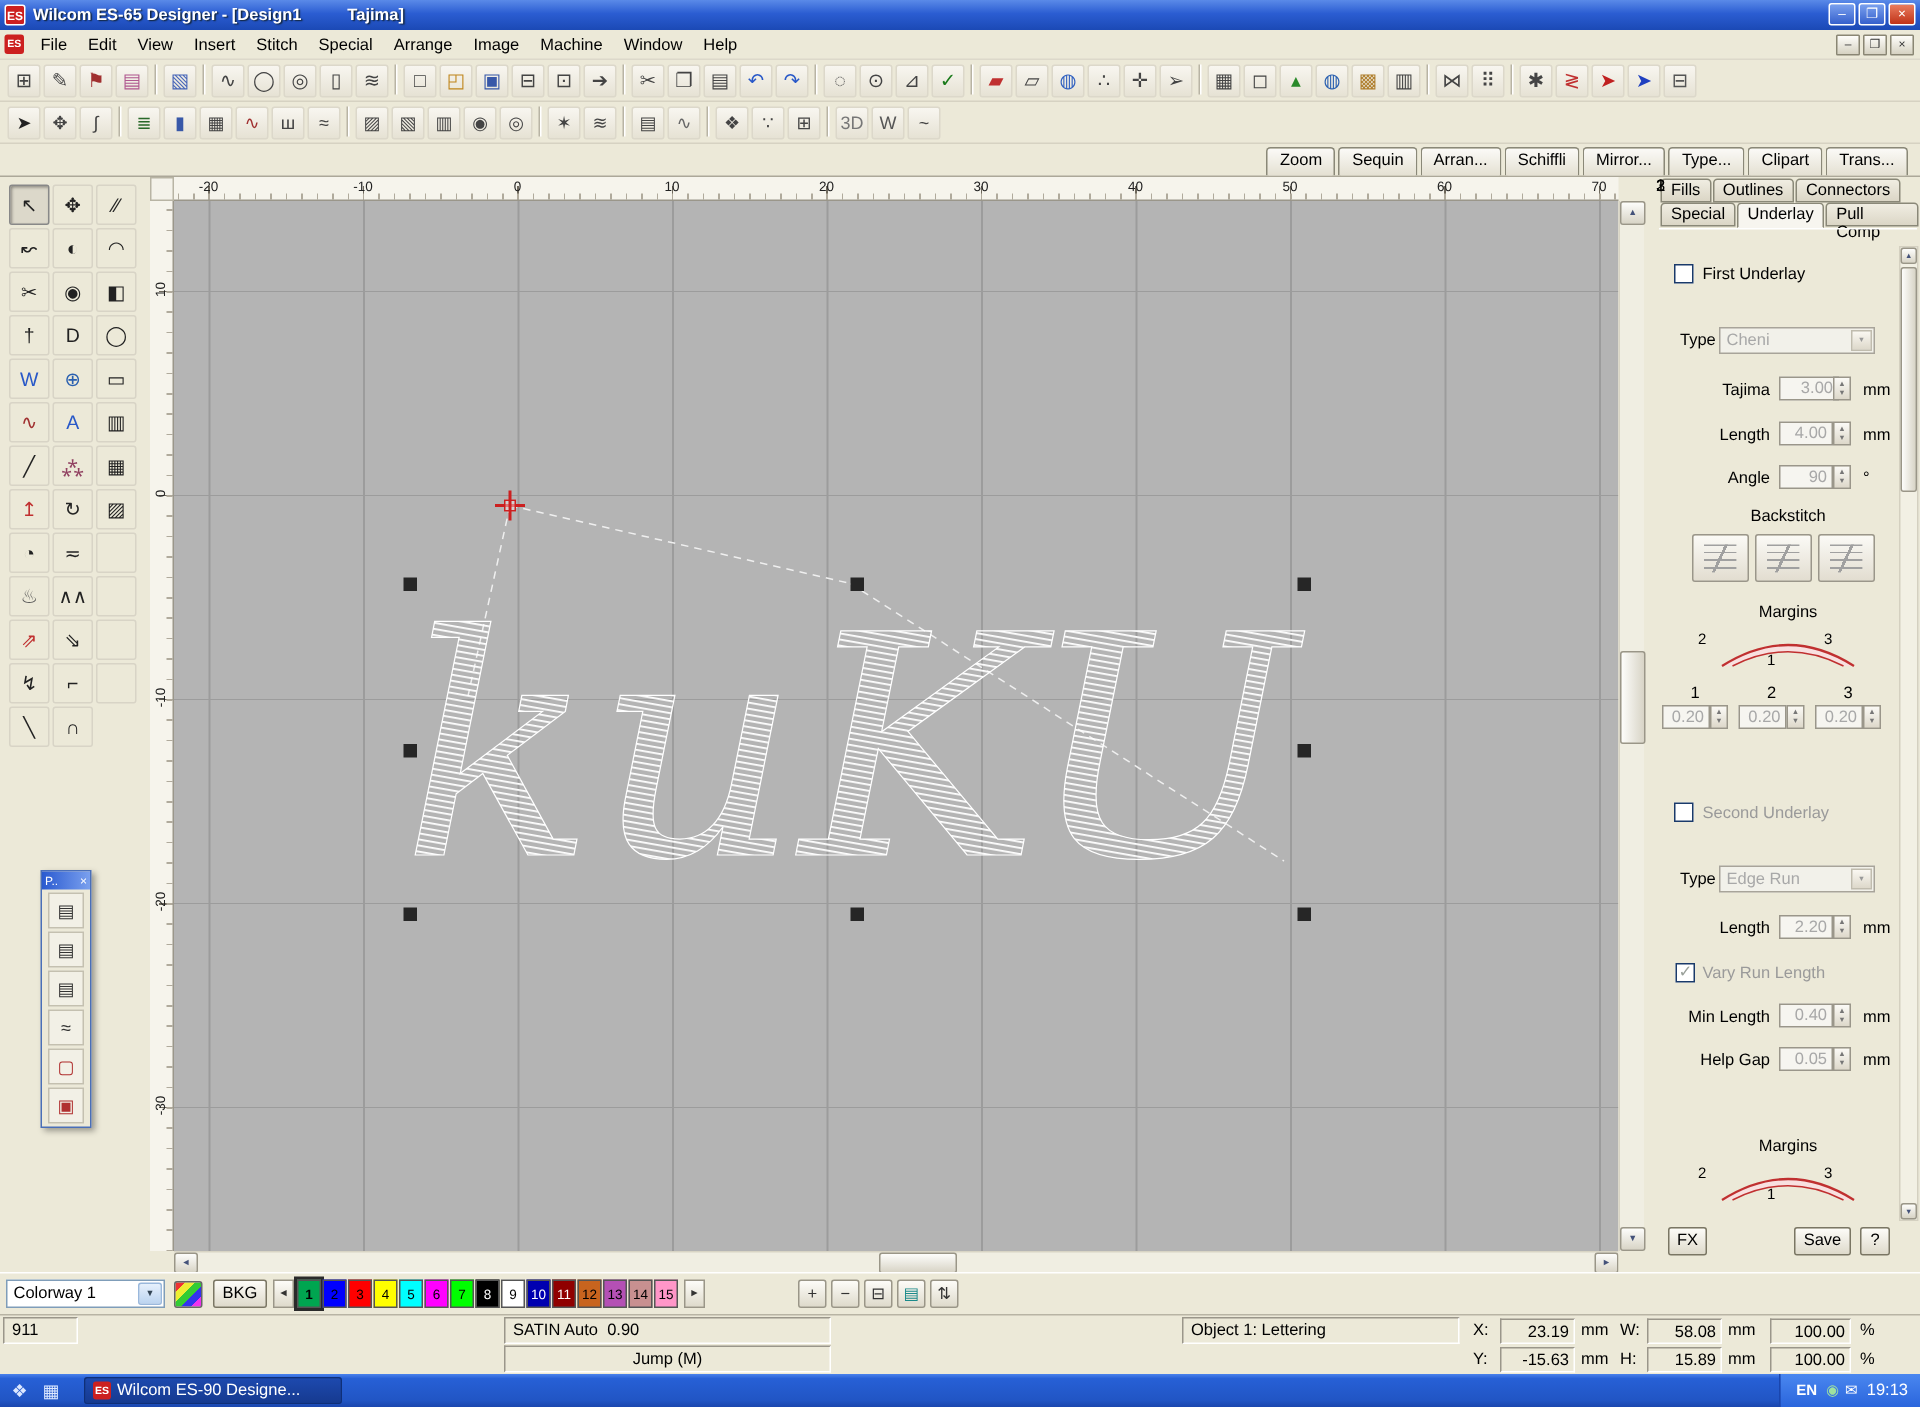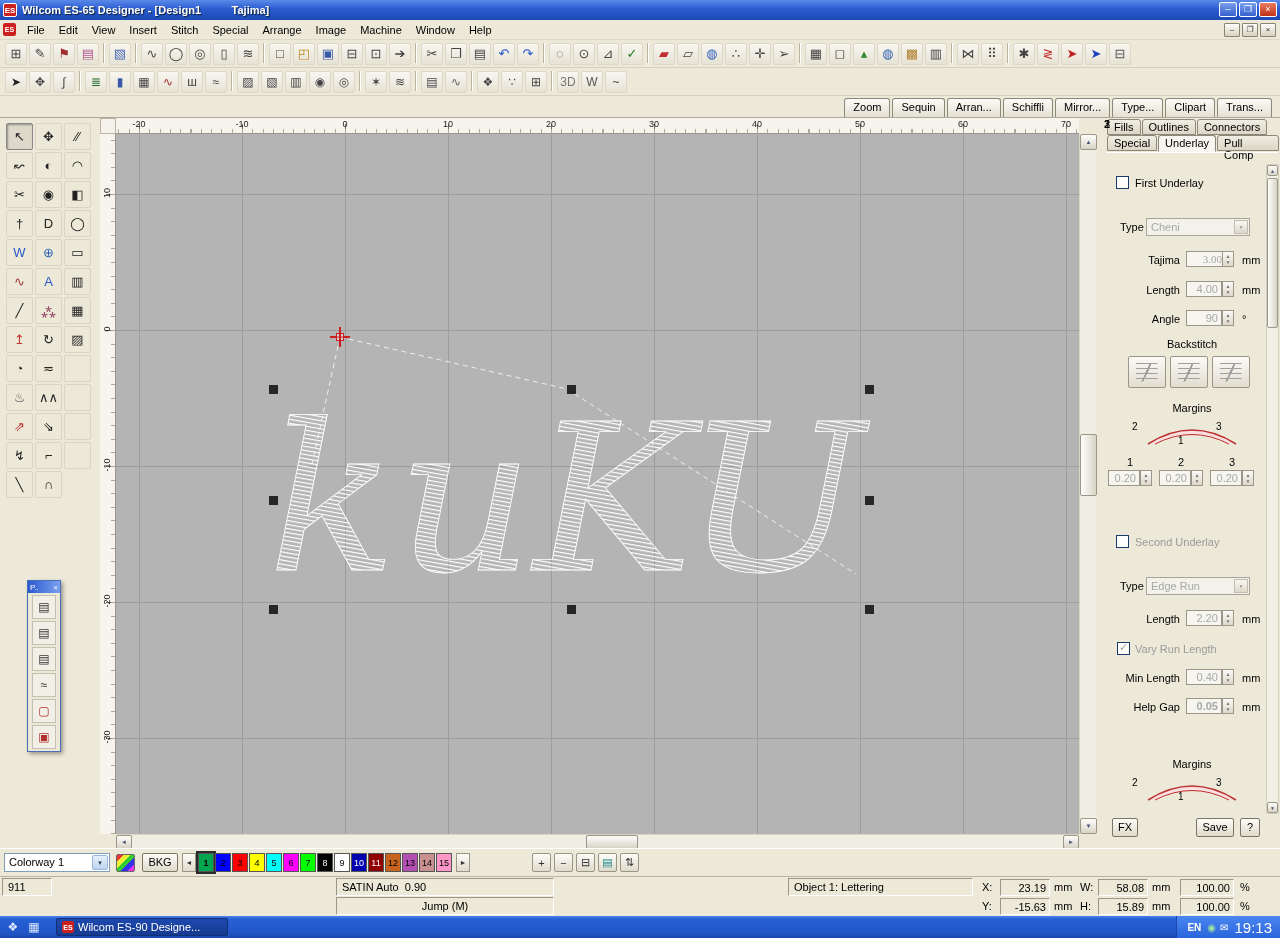--- a/index.html
+++ b/index.html
@@ -191,21 +191,21 @@
   .qlicon { width:18px; height:18px; display:flex; align-items:center; justify-content:center; color:#dce8ff; font-size:12px; }
   .taskbtn { position:absolute; left:56px; top:2px; width:172px; height:18px;
     background:linear-gradient(#1d49ae,#163a90); border:1px solid #0f2f78; border-radius:2px; color:#fff;
     display:flex; align-items:center; gap:4px; padding:0 5px; overflow:hidden; white-space:nowrap; }
   .tb-badge { width:12px; height:12px; background:#cc2020; border-radius:2px; color:#fff; font-size:7px;
     font-weight:bold; display:flex; align-items:center; justify-content:center; flex:0 0 auto; }
   .tray { position:absolute; right:0; top:0; height:22px; background:linear-gradient(180deg,#4a87f0,#2a65dc);
     border-left:1px solid #1a46ae; display:flex; align-items:center; gap:6px; padding:0 8px 0 10px; color:#fff; }
   .lang { font-size:10px; font-weight:bold; color:#fff; }
   .trayicon { font-size:10px; color:#eaf2ff; }
-  .clock { font-size:15px; color:#fff; }
+  .clock { font-size:11px; color:#fff; }
 </style>
 </head>
 <body>
 
 <div class="app">
 
   <div class="titlebar">
     <span class="app-badge">ES</span>
     <span class="title-text">Wilcom ES-65 Designer - [Design1          Tajima]</span>
     <span class="winbtns">
@@ -475,21 +475,21 @@
       <span class="cb" style="left:12px;top:58px;"></span>
       <span class="plabel" style="left:31px;top:59px;">First Underlay</span>
 
       <span class="plabel" style="left:16px;top:103px;">Type</span>
       <span class="pdd" style="left:42px;top:100px;">
         <span>Cheni</span>
         <span class="dda">▼</span>
       </span>
 
       <span class="plabel right" style="left:8px;top:136px;width:68px;">Tajima</span>
-      <span class="pinput" style="left:82px;top:133px;width:40px;font-family:Liberation Serif, serif;">3.00</span>
+      <span class="pinput" style="left:82px;top:133px;width:40px;">3.00</span>
       <span class="spin" style="left:118px;top:133px;"></span>
       <span class="punit" style="left:138px;top:136px;">mm</span>
 
       <span class="plabel right" style="left:8px;top:166px;width:68px;">Length</span>
       <span class="pinput" style="left:82px;top:163px;width:36px;">4.00</span>
       <span class="spin" style="left:118px;top:163px;"></span>
       <span class="punit" style="left:138px;top:166px;">mm</span>
 
       <span class="plabel right" style="left:8px;top:195px;width:68px;">Angle</span>
       <span class="pinput" style="left:82px;top:192px;width:36px;">90</span>
@@ -547,21 +547,21 @@
 
       <span class="cb checked" style="left:13px;top:524px;"></span>
       <span class="plabel gray" style="left:31px;top:525px;">Vary Run Length</span>
 
       <span class="plabel right" style="left:8px;top:554px;width:68px;">Min Length</span>
       <span class="pinput" style="left:82px;top:551px;width:36px;">0.40</span>
       <span class="spin" style="left:118px;top:551px;"></span>
       <span class="punit" style="left:138px;top:554px;">mm</span>
 
       <span class="plabel right" style="left:8px;top:583px;width:68px;">Help Gap</span>
-      <span class="pinput" style="left:82px;top:580px;width:36px;font-weight:bold;">0.05</span>
+      <span class="pinput" style="left:82px;top:580px;width:36px;">0.05</span>
       <span class="spin" style="left:118px;top:580px;"></span>
       <span class="punit" style="left:138px;top:583px;">mm</span>
 
       <span class="plabel center" style="top:640px;">Margins</span>
       <svg class="arcfig" style="top:654px;" viewBox="0 0 100 32">
         <path d="M6,28 Q50,0 94,28 L87,28 Q50,9 13,28 Z" fill="#f8e0e0" stroke="none"></path>
         <path d="M6,28 Q50,0 94,28" fill="none" stroke="#c03030" stroke-width="1.5"></path>
         <path d="M13,28 Q50,9 87,28" fill="none" stroke="#c03030" stroke-width="1"></path>
       </svg>
       <span class="arclab" style="left:28px;top:659px;">2</span>

